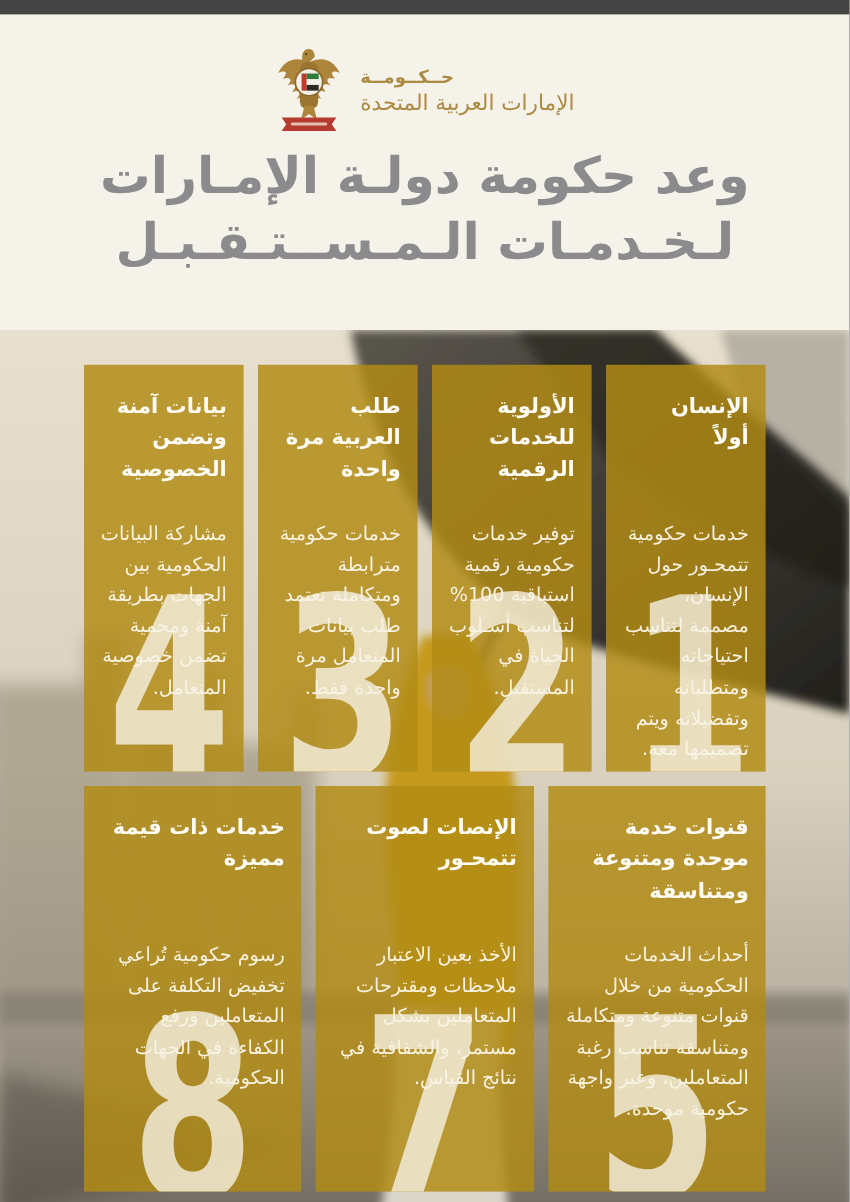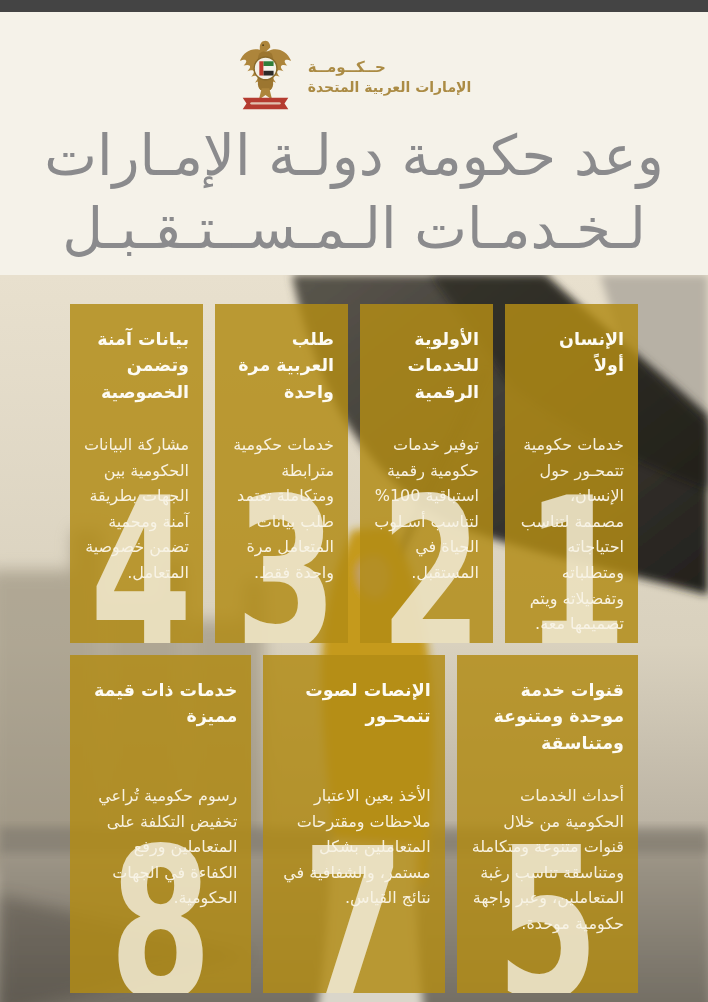--- a/index.html
+++ b/index.html
@@ -3,25 +3,25 @@
 <meta charset="utf-8">
 <style>
   html,body{margin:0;padding:0;}
   body{background:#444;font-family:"DejaVu Sans",sans-serif;}
   .poster{position:relative;width:708px;height:1002px;margin:12px auto;background:#f5f2e9;overflow:hidden;}
 
   
   .gov-header{position:absolute;top:26px;left:0;width:100%;display:flex;justify-content:center;align-items:center;gap:14px;}
   .gov-text{direction:rtl;text-align:left;color:#ab8b44;}
   .gov-line1{font-size:15px;font-weight:bold;letter-spacing:1px;}
-  .gov-line2{font-size:14px;font-weight:bold;margin-top:3px;}
+  .gov-line2{font-size:18px;font-weight:normal;margin-top:3px;}
 
   
   .title{position:absolute;top:108px;left:0;width:100%;margin:0;text-align:center;direction:rtl;
-         color:#8b8b8d;font-weight:normal;font-size:56px;line-height:1.3;}
+         color:#8b8b8d;font-weight:bold;font-size:42px;line-height:1.3;}
 
   
   .photo{position:absolute;top:263px;left:0;width:708px;height:739px;}
   .photo svg{display:block;width:100%;height:100%;}
 
   
   .cards{position:absolute;left:70px;width:568px;display:flex;direction:rtl;gap:12px;}
   .row1{top:292px;height:339px;}
   .row2{top:643px;height:338px;}
   .card{position:relative;flex:1 1 0;overflow:hidden;background:rgba(178,140,21,0.84);

